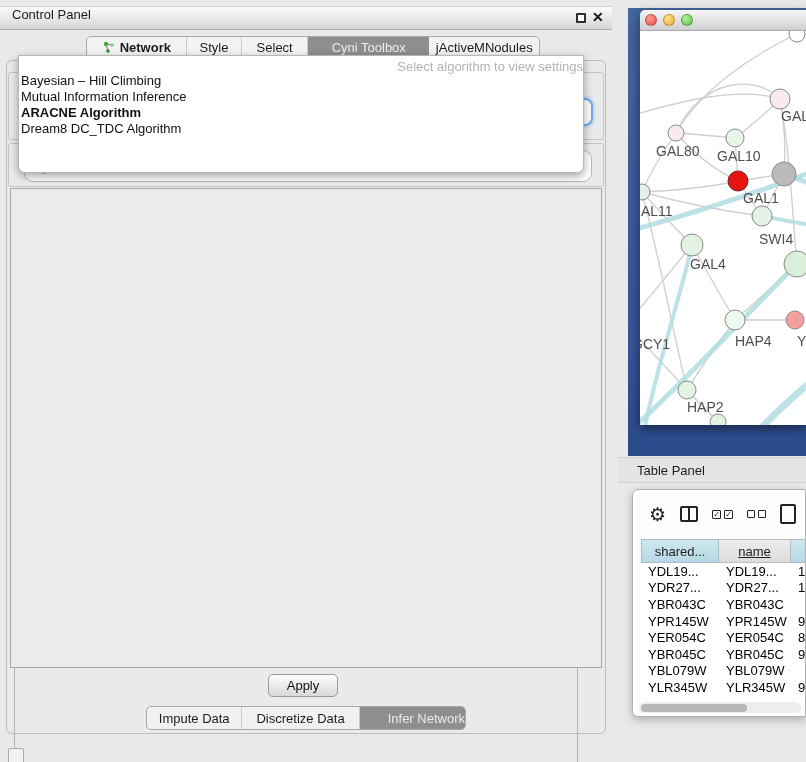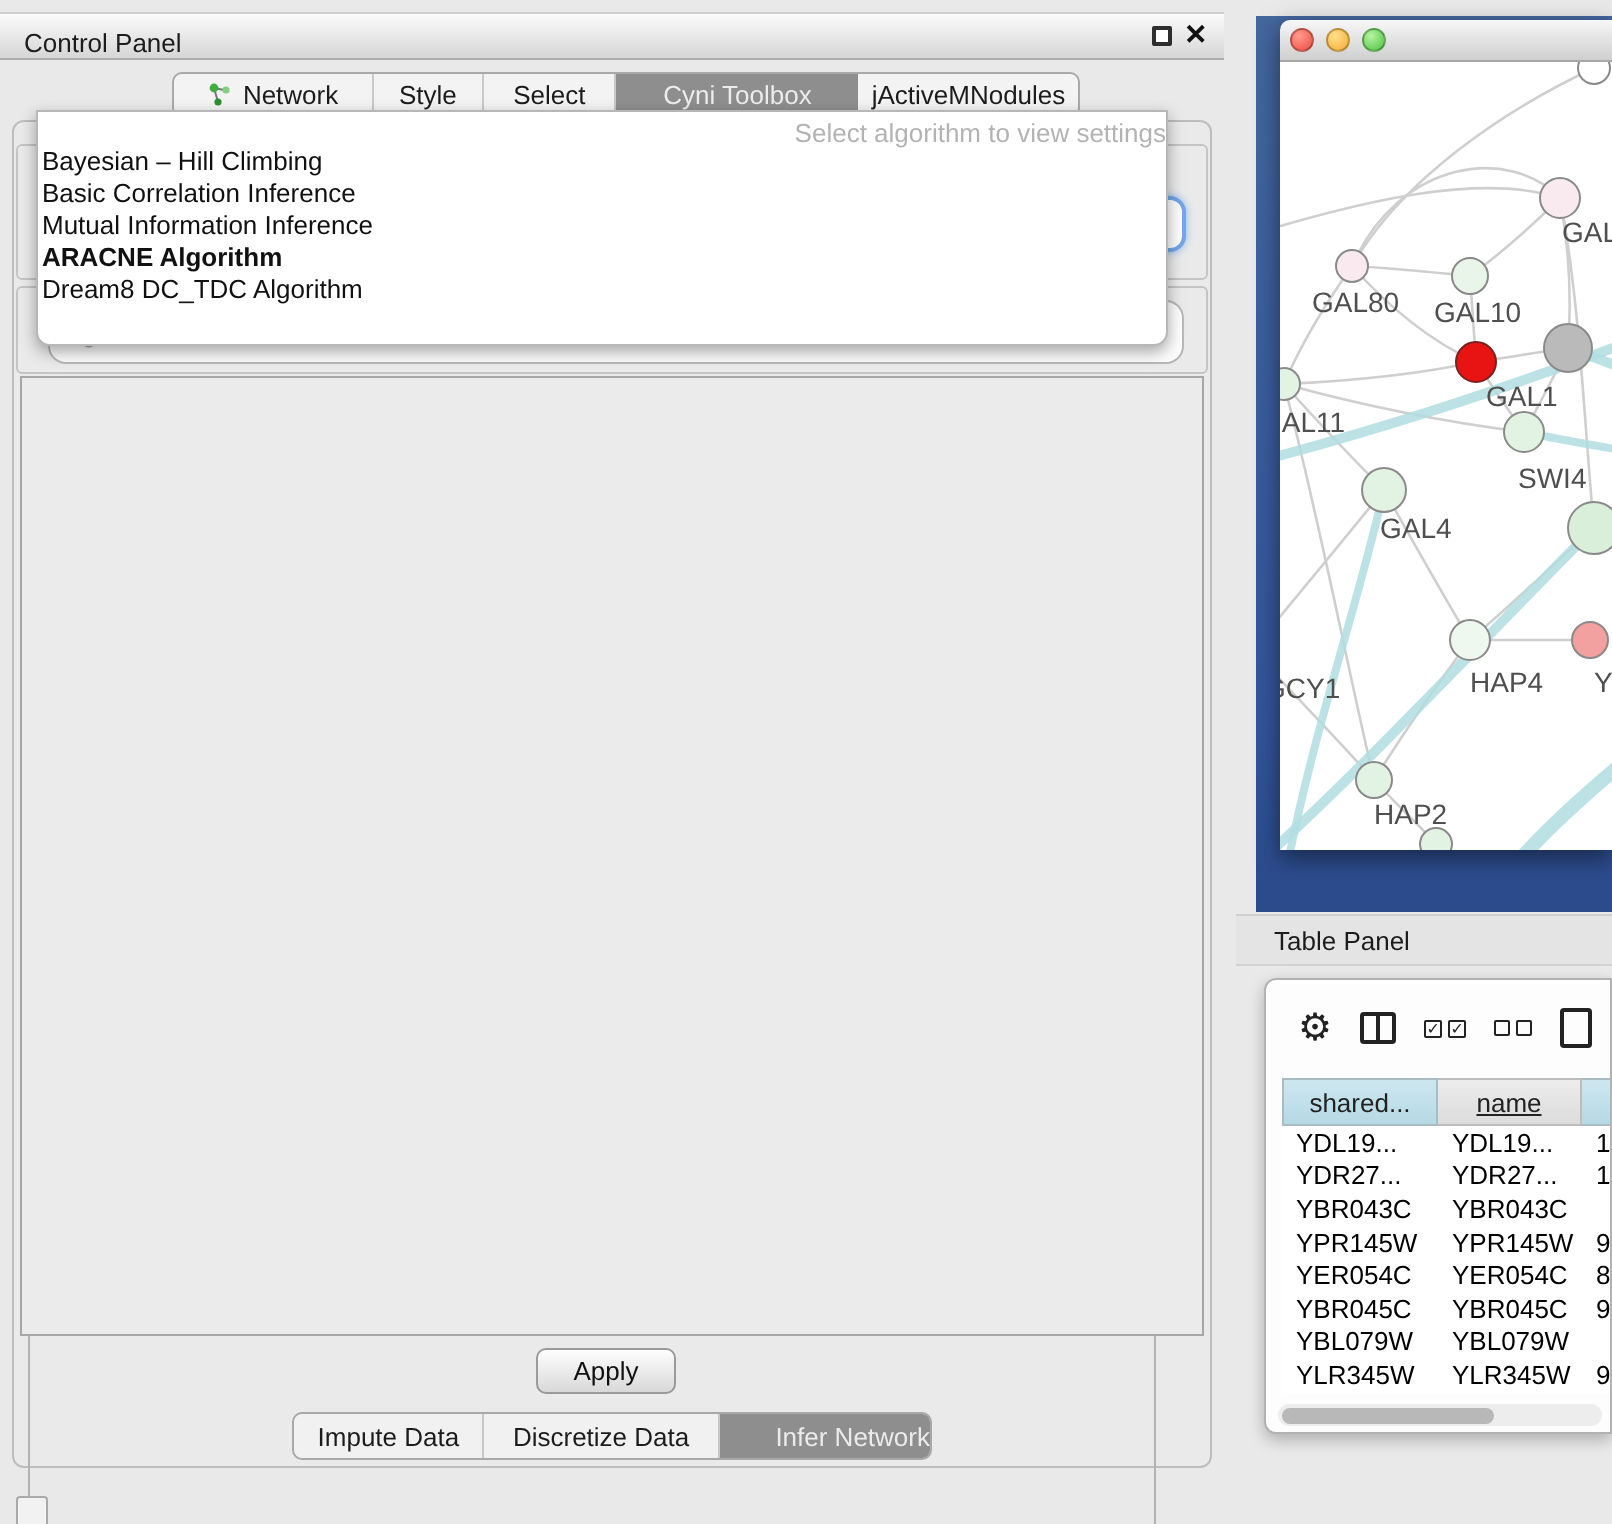--- a/index.html
+++ b/index.html
@@ -3,33 +3,33 @@
 <meta charset="utf-8">
 <style>
   * { margin:0; padding:0; box-sizing:border-box; }
   html,body { width:806px; height:762px; }
   body { position:relative; background:#e9e9e9; font-family:"Liberation Sans", sans-serif; overflow:hidden; color:#1a1a1a; }
   .abs { position:absolute; }
 
   
   .cp-titlebar { left:0; top:6px; width:612px; height:24px;
     background:linear-gradient(#fbfbfb,#d6d6d6); border-top:1px solid #d0d0d0; border-bottom:1px solid #adadad;
-    display:flex; align-items:flex-end; padding-left:12px; font-size:13px; color:#1c1c1c; }
+    display:flex; align-items:flex-start; padding-left:12px; font-size:13px; color:#1c1c1c; }
   .cp-float { left:576px; top:13px; width:10px; height:10px; border:2px solid #2e2e2e; border-radius:1px; background:#fff; }
   .cp-close { left:592px; top:9px; font-size:14px; font-weight:bold; color:#111; }
 
   .cp-outer { left:6px; top:60px; width:600px; height:674px; border:1px solid #bdbdbd; border-radius:6px; background:#eaeaea; }
 
   .tabbar { left:86px; top:36px; width:454px; height:23px; background:#f3f3f3; border:1px solid #a9a9a9; border-radius:5px;
     display:flex; overflow:hidden; z-index:5; }
   .tab { display:flex; align-items:center; justify-content:center; font-size:13px; color:#1c1c1c; height:100%;
     border-right:1px solid #c9c9c9; gap:5px; }
   .tab:last-child { border-right:none; }
   .tab.active { background:#8e8e8e; color:#ececec; border-right:none; }
-  .t-network{width:100px;} .t-style{width:56px;} .t-select{width:66px;} .t-cyni{width:122px;} .t-jactive{width:110px;justify-content:center;}
+  .t-network{width:100px;font-weight:bold;} .t-style{width:56px;} .t-select{width:66px;} .t-cyni{width:122px;} .t-jactive{width:110px;justify-content:center;}
 
   
   .gb-ghost1 { left:8px; top:72px; width:596px; height:68px; border:1px solid #c4c4c4; border-radius:3px; }
   .gb-ghost2 { left:8px; top:143px; width:596px; height:44px; border:1px solid #c4c4c4; border-radius:3px; }
   .combo-focus { left:500px; top:98px; width:93px; height:28px; border:2px solid #74a7e8; box-shadow:0 0 4px #8ab6ee;
     border-radius:8px; background:#fdfdfd; }
   .combo-ghost { left:24px; top:150px; width:568px; height:32px; border:1px solid #b8b8b8; border-radius:9px; background:#fdfdfd;
     display:flex; align-items:center; padding-left:16px; font-size:13px; color:#a5a5a5; }
 
   
@@ -167,21 +167,20 @@
     </div>
   <div class="tab t-jactive">
       <span>jActiveMNodules</span>
     </div>
 </div>
 
 <div class="abs dropdown">
   <div class="dd-prompt">Select algorithm to view settings</div>
   <div>
       <div class="dd-item">Bayesian – Hill Climbing</div>
-      <div class="dd-item">Basic Correlation Inference</div>
       <div class="dd-item">Mutual Information Inference</div>
       <div class="dd-item sel">ARACNE Algorithm</div>
       <div class="dd-item">Dream8 DC_TDC Algorithm</div>
     </div>
 </div>
 
 <div class="abs scrollpane"></div>
 
 <div class="abs groupbox" style="left:14px; top:197px; width:564px; height:600px;">
   <span class="gb-title">Cyni Algorithm Settings</span>

